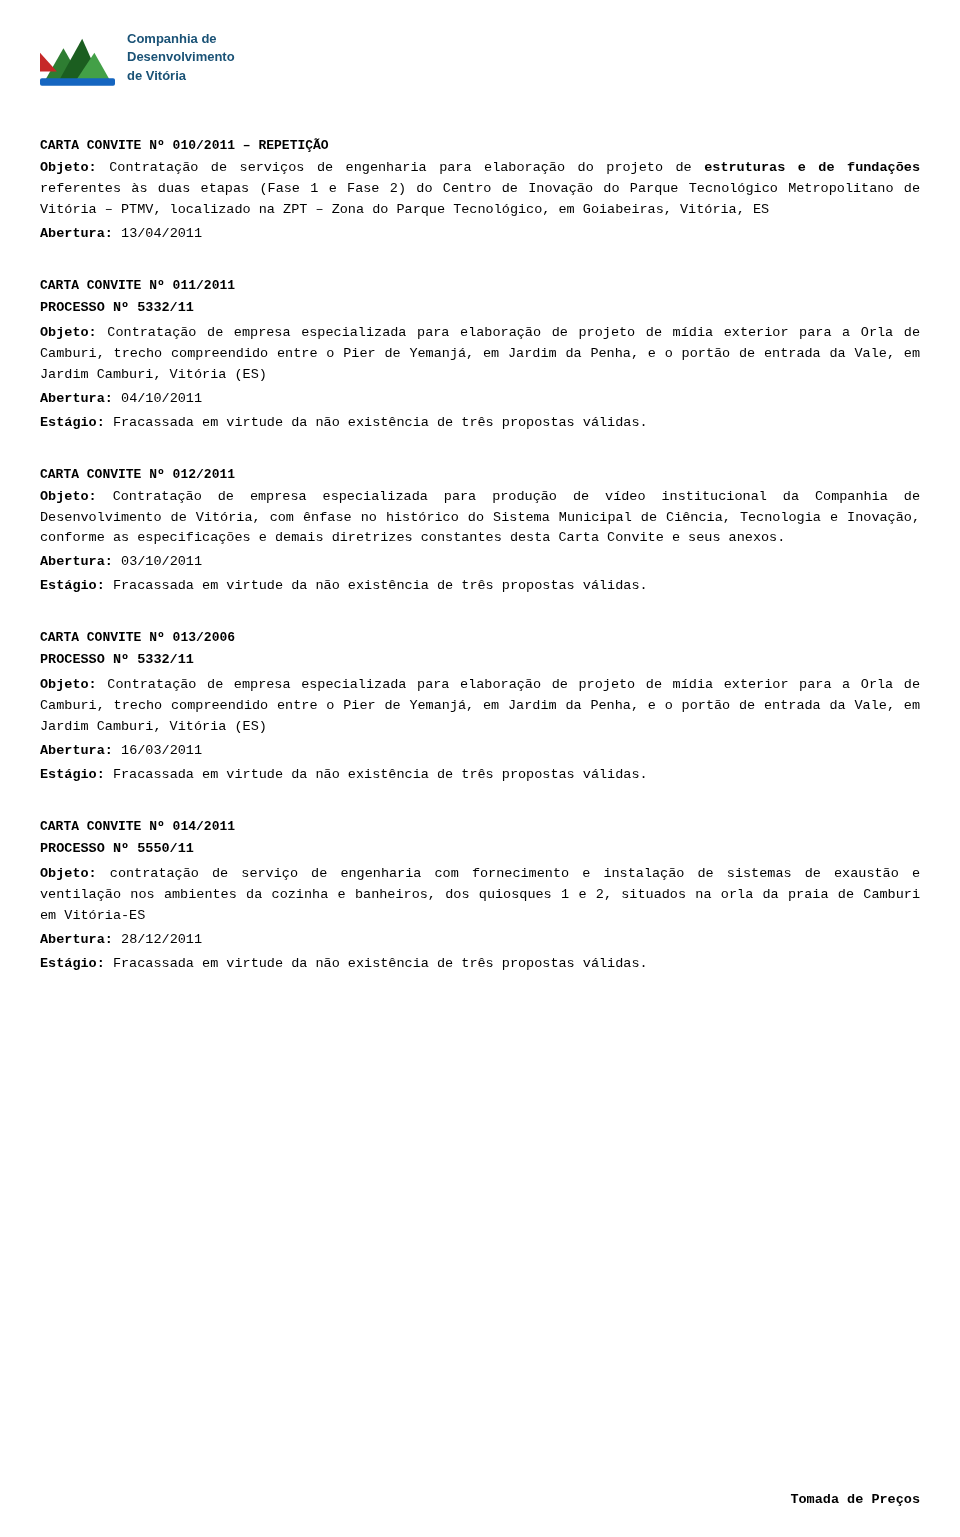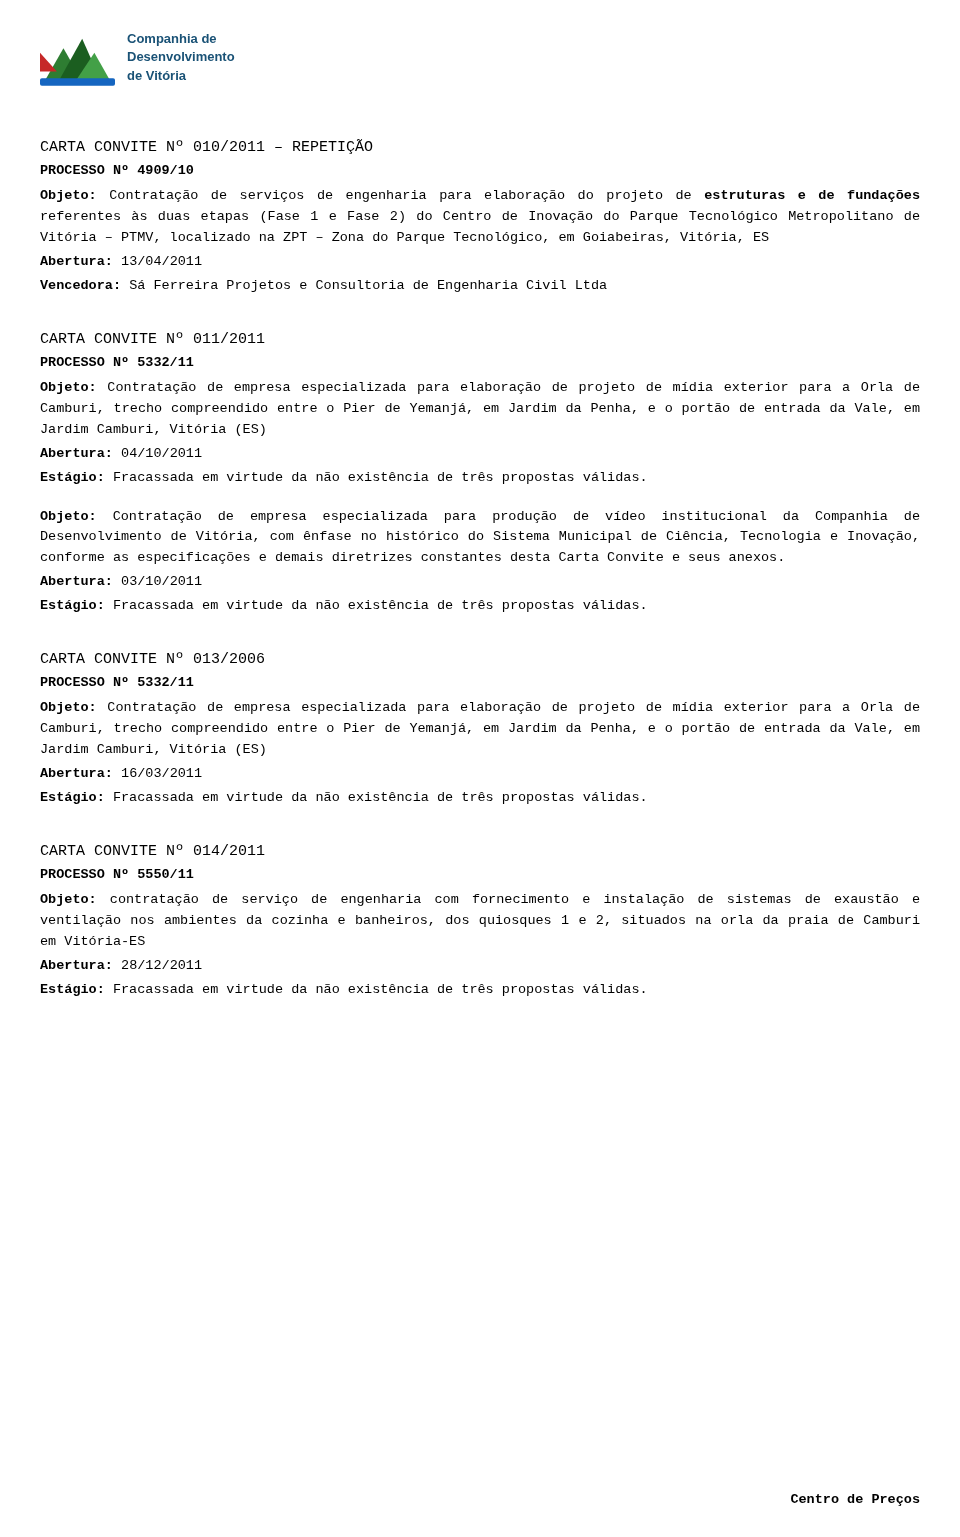--- a/index.html
+++ b/index.html
@@ -53,22 +53,22 @@
 
     .content {
       line-height: 1.55;
     }
 
     .section {
       margin-bottom: 18px;
     }
 
     .section-title {
-      font-weight: normal;
-      font-size: 15px;
+      font-weight: bold;
+      font-size: 13px;
       margin-bottom: 2px;
       margin-top: 31px;
     }
 
     .process-line {
       font-weight: bold;
       font-size: 13.5px;
       margin-bottom: 4px;
     }
 
@@ -115,32 +115,27 @@
         <span>Desenvolvimento</span><br>
         <span>de Vitória</span>
       </div>
     </div>
   </div>
 
   <div class="content">
 
     <div class="section">
       <p class="section-title">CARTA CONVITE Nº 010/2011 – REPETIÇÃO</p>
-      <p class="process-line">PROCESSO Nº 4909/10</p>
       <p>
         <span class="bold">Objeto:</span>
         Contratação de serviços de engenharia para elaboração do projeto de <span class="bold">estruturas e de fundações</span> referentes às duas etapas (Fase 1 e Fase 2) do Centro de Inovação do Parque Tecnológico Metropolitano de Vitória – PTMV, localizado na ZPT – Zona do Parque Tecnológico, em Goiabeiras, Vitória, ES
       </p>
       <p>
         <span class="bold">Abertura:</span>
         <span>13/04/2011</span>
-      </p>
-      <p>
-        <span class="bold">Vencedora:</span>
-        <span>Sá Ferreira Projetos e Consultoria de Engenharia Civil Ltda</span>
       </p>
     </div>
 
     <div class="section">
       <p class="section-title">CARTA CONVITE Nº 011/2011</p>
       <p class="process-line">PROCESSO Nº 5332/11</p>
       <p>
         <span class="bold">Objeto:</span>
         <span>Contratação de empresa especializada para elaboração de projeto de mídia exterior para a Orla de Camburi, trecho compreendido entre o Pier de Yemanjá, em Jardim da Penha, e o portão de entrada da Vale, em Jardim Camburi, Vitória (ES)</span>
       </p>
@@ -148,20 +143,21 @@
         <span class="bold">Abertura:</span>
         <span>04/10/2011</span>
       </p>
       <p>
         <span class="bold">Estágio:</span>
         <span>Fracassada em virtude da não existência de três propostas válidas.</span>
       </p>
     </div>
 
     <div class="section">
+      <p class="section-title">CARTA CONVITE Nº 012/2011</p>
       <p>
         <span class="bold">Objeto:</span>
         <span>Contratação de empresa especializada para produção de vídeo institucional da Companhia de Desenvolvimento de Vitória, com ênfase no histórico do Sistema Municipal de Ciência, Tecnologia e Inovação, conforme as especificações e demais diretrizes constantes desta Carta Convite e seus anexos.</span>
       </p>
       <p>
         <span class="bold">Abertura:</span>
         <span>03/10/2011</span>
       </p>
       <p>
         <span class="bold">Estágio:</span>
@@ -198,15 +194,15 @@
         <span>28/12/2011</span>
       </p>
       <p>
         <span class="bold">Estágio:</span>
         <span>Fracassada em virtude da não existência de três propostas válidas.</span>
       </p>
     </div>
 
   </div>
 
-  <div class="bottom-right">Centro de Preços</div>
+  <div class="bottom-right">Tomada de Preços</div>
 
 </div>
 
 </body></html>

